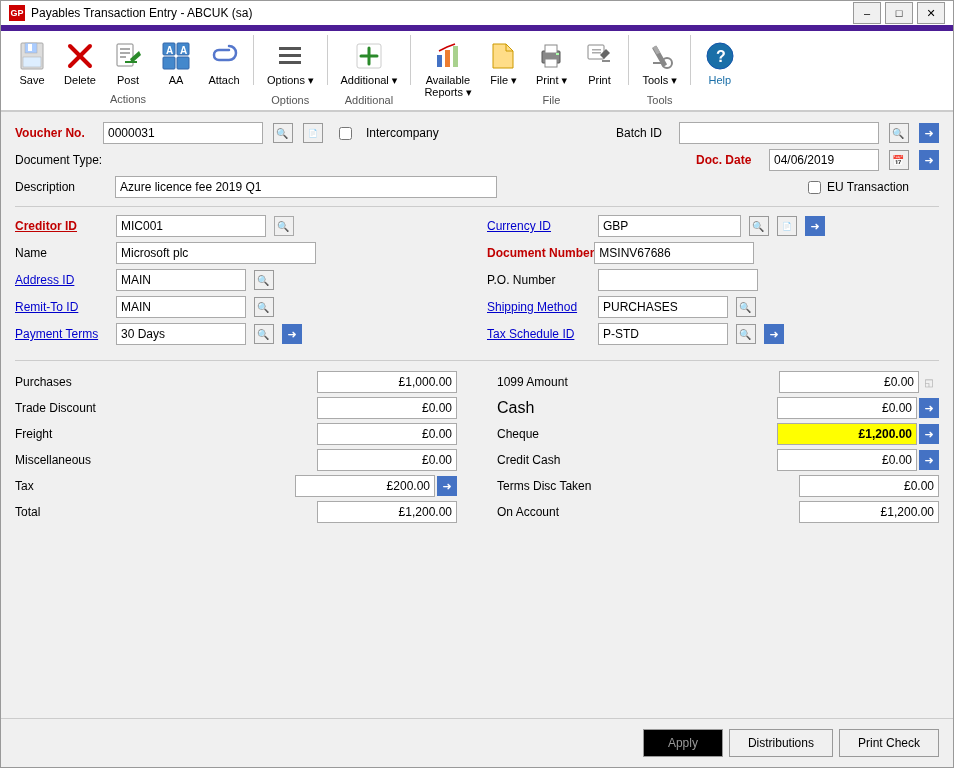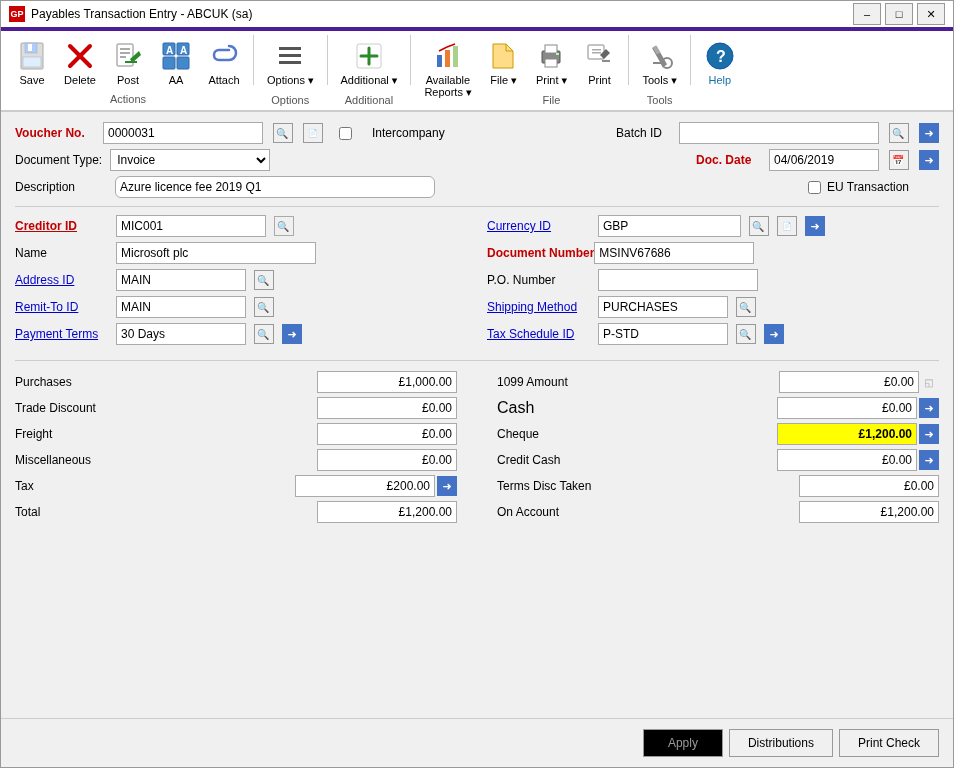--- a/index.html
+++ b/index.html
@@ -1,20 +1,20 @@
 <!DOCTYPE html>
 <html><head>
   <meta charset="utf-8">
   <style>
     * { box-sizing: border-box; margin: 0; padding: 0; }
     body { font-family: 'Segoe UI', Tahoma, Geneva, Verdana, sans-serif; font-size: 12px; background: #f0f0f0; }
     
     .window { width: 954px; height: 768px; background: #f0f0f0; border: 1px solid #999; display: flex; flex-direction: column; }
     
-    .title-bar { background: #fff; border-bottom: 4px solid #4c1d95; display: flex; align-items: center; padding: 7px 8px; height: 30px; }
+    .title-bar { background: #fff; border-bottom: 6px solid #4c1d95; display: flex; align-items: center; padding: 7px 8px; height: 30px; }
     .title-bar-icon { width: 16px; height: 16px; background: #cc0000; margin-right: 6px; display: flex; align-items: center; justify-content: center; color: white; font-size: 9px; font-weight: bold; }
     .title-bar-text { flex: 1; font-size: 12px; font-weight: normal; }
     .title-bar-controls { display: flex; gap: 4px; }
     .title-bar-btn { width: 28px; height: 22px; background: #f0f0f0; border: 1px solid #999; cursor: pointer; display: flex; align-items: center; justify-content: center; font-size: 11px; }
     
     .toolbar { background: #fff; border-bottom: 2px solid #ccc; padding: 4px 8px; }
     .toolbar-items { display: flex; align-items: flex-start; gap: 2px; }
     .toolbar-btn { display: flex; flex-direction: column; align-items: center; padding: 4px 6px; cursor: pointer; border: 1px solid transparent; min-width: 44px; }
     .toolbar-btn-icon { width: 32px; height: 32px; display: flex; align-items: center; justify-content: center; margin-bottom: 2px; }
     .toolbar-btn-label { font-size: 11px; color: #000; white-space: nowrap; }
@@ -253,52 +253,45 @@
     </div>
   </div>
 
   <div class="content-area">
 
     <div style="display:flex; align-items:center; margin-bottom:5px; gap:8px;">
       <span class="field-label-red" style="min-width:80px;">Voucher No.</span>
       <input class="field-input form-input-medium" value="0000031" style="width: 160px;">
       <button class="icon-btn">🔍</button>
       <button class="icon-btn" style="font-size:8px;">📄</button>
-      <div style="display:flex;align-items:center;gap:20px;margin-left:8px;">
+      <div style="display:flex;align-items:center;gap:14px;margin-left:8px;">
         <input type="checkbox" style="">
         <span>Intercompany</span>
       </div>
       <div style="flex:1;display:flex;align-items:center;justify-content:flex-end;gap:8px;">
         <span style="min-width:55px;">Batch ID</span>
         <input class="field-input" value="" style="width: 200px;">
         <button class="icon-btn">🔍</button>
         <button class="arrow-btn">➜</button>
       </div>
     </div>
 
     <div style="display:flex; align-items:center; margin-bottom:5px; gap:8px;">
       <span class="field-label" style="min-width:80px;">Document Type:</span>
-      <select style="width:160px;">
-        <option>Invoice</option>
-        <option>Finance Charge</option>
-        <option>Miscellaneous Charge</option>
-        <option>Return</option>
-        <option>Credit Memo</option>
-      </select>
       <div style="flex:1;display:flex;align-items:center;justify-content:flex-end;gap:8px;">
         <span class="field-label-red" style="min-width:65px;">Doc. Date</span>
         <input class="field-input" value="04/06/2019" style="width: 110px;">
         <button class="icon-btn">📅</button>
         <button class="arrow-btn">➜</button>
       </div>
     </div>
 
     <div style="display:flex; align-items:center; margin-bottom:5px; gap:20px;">
       <span class="field-label" style="min-width:80px;">Description</span>
-      <input class="field-input" value="Azure licence fee 2019 Q1" style="width: 320px; border-radius: 6px;">
+      <input class="field-input" value="Azure licence fee 2019 Q1" style="width: 382px;">
       <div style="flex:1;display:flex;align-items:center;justify-content:flex-end;gap:6px;margin-right:30px;">
         <input type="checkbox" style="">
         <span>EU Transaction</span>
       </div>
     </div>
 
     <div style="height:1px;background:#ccc;margin:8px 0;"></div>
 
     <div style="display:flex;gap:20px;">
       <div style="flex:1;">

